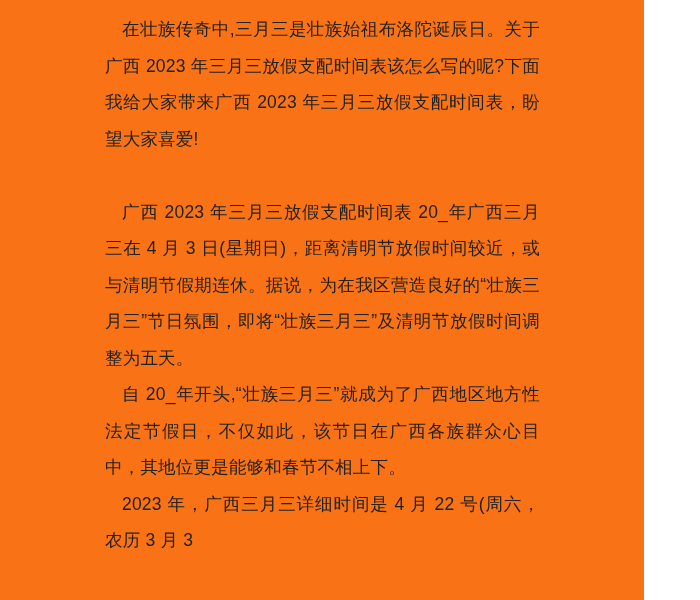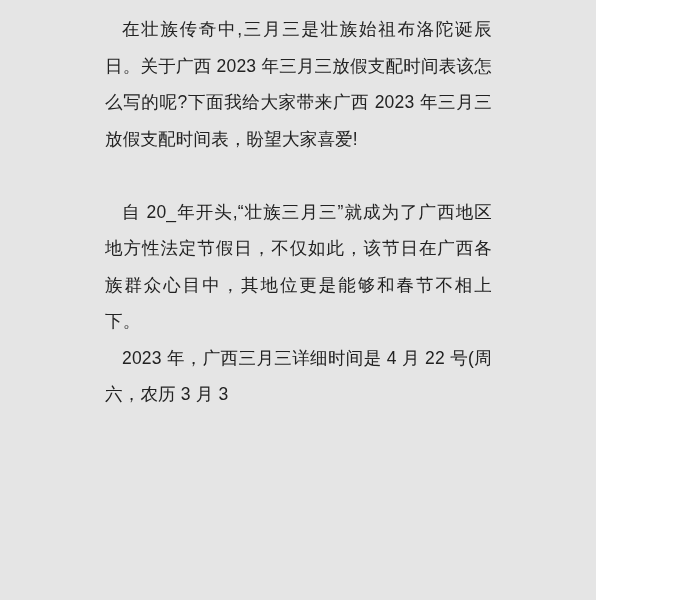--- a/index.html
+++ b/index.html
@@ -7,24 +7,24 @@
     padding: 0;
   }
   body {
     width: 700px;
     height: 600px;
     background: #ffffff;
     overflow: hidden;
   }
   .page {
     box-sizing: border-box;
-    width: 596px;
+    width: 644px;
     height: 600px;
     padding: 11px 104px 0 105px;
-    background: #e5e5e5;
+    background: #f97316;
   }
   .para {
     margin: 0;
     
     font-family: "Liberation Sans", serif;
     font-size: 17.5px;
     line-height: 36.5px;
     letter-spacing: 0.2px;
     color: #222222;
     text-align: justify;
@@ -33,15 +33,16 @@
   }
   .para.gap-after {
     margin-bottom: 36.5px; 
   }
 </style>
 </head>
 <body>
 
 <div class="page">
   <p class="para gap-after">在壮族传奇中,三月三是壮族始祖布洛陀诞辰日。关于广西 2023 年三月三放假支配时间表该怎么写的呢?下面我给大家带来广西 2023 年三月三放假支配时间表，盼望大家喜爱!</p>
+  <p class="para">广西 2023 年三月三放假支配时间表 20_年广西三月三在 4 月 3 日(星期日)，距离清明节放假时间较近，或与清明节假期连休。据说，为在我区营造良好的“壮族三月三”节日氛围，即将“壮族三月三”及清明节放假时间调整为五天。</p>
   <p class="para">自 20_年开头,“壮族三月三”就成为了广西地区地方性法定节假日，不仅如此，该节日在广西各族群众心目中，其地位更是能够和春节不相上下。</p>
   <p class="para">2023 年，广西三月三详细时间是 4 月 22 号(周六，农历 3 月 3</p>
 </div>
 
 </body></html>

